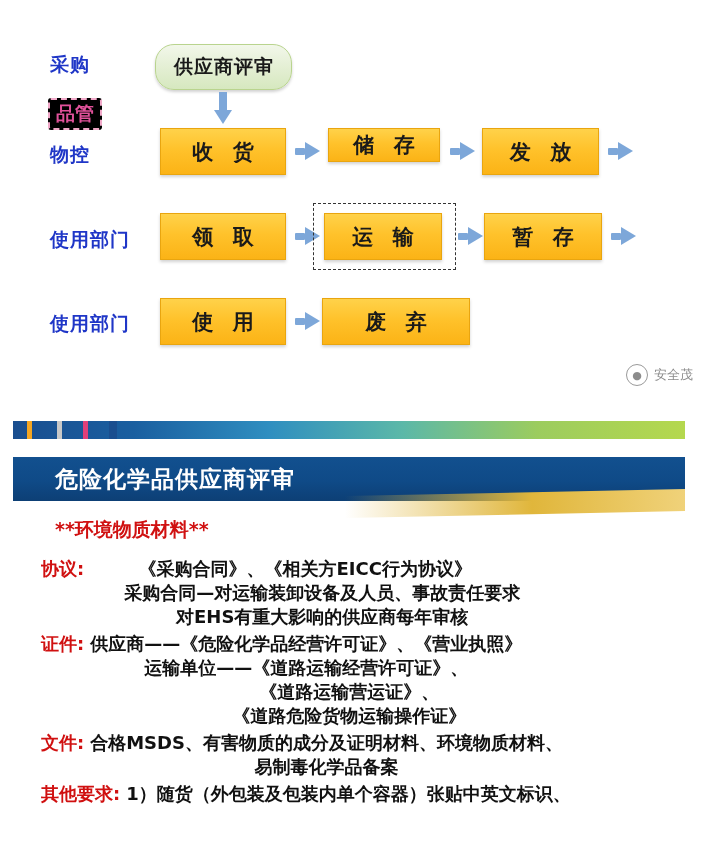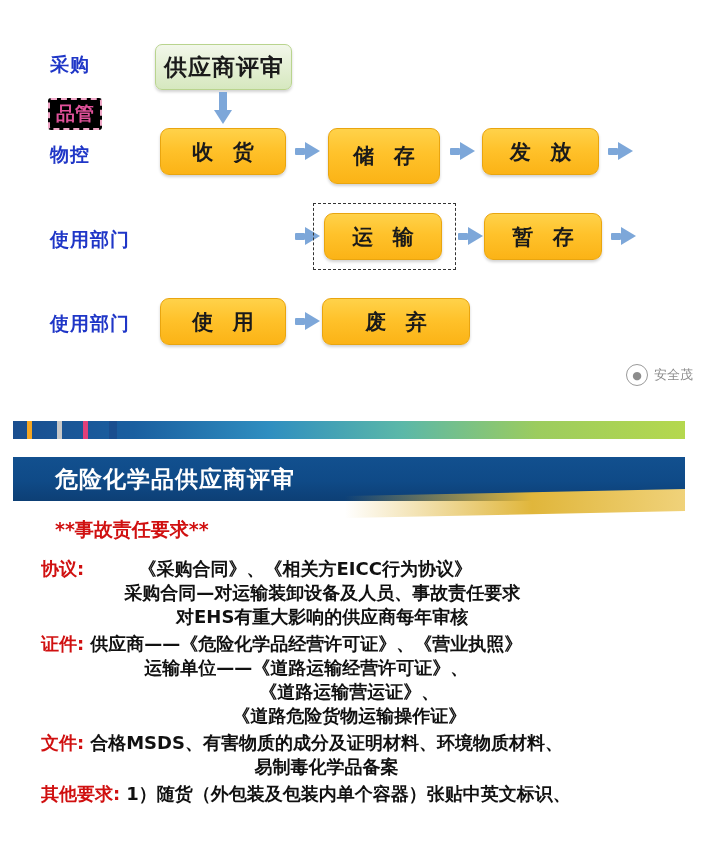--- a/index.html
+++ b/index.html
@@ -38,32 +38,32 @@
   .node {
     position: absolute;
     display: flex;
     align-items: center;
     justify-content: center;
     color: #1a1a1a;
     font-size: 21px;
     font-weight: bold;
     letter-spacing: 6px;
     text-indent: 6px;
-    border-radius: 9px;
+    border-radius: 0;
     background: linear-gradient(180deg, #ffd24a 0%, #ffc22b 45%, #fbb316 100%);
     border: 1px solid #e9a50f;
     box-shadow: 0 2px 3px rgba(0,0,0,0.18);
   }
   .node.green {
     background: linear-gradient(180deg, #f2f7ea 0%, #e4efd4 50%, #d6e8bf 100%);
     border: 1px solid #b9d48e;
-    font-size: 23px;
+    font-size: 19px;
     letter-spacing: 1px;
     text-indent: 1px;
-    border-radius: 7px;
+    border-radius: 19px;
   }
 
   .arrow-r {
     position: absolute;
     width: 0; height: 0;
     border-top: 9px solid transparent;
     border-bottom: 9px solid transparent;
     border-left: 15px solid #7da7d9;
   }
   .arrow-r.stem {
@@ -171,28 +171,29 @@
 
     <div class="node green" style="left:155px; top:44px; width:137px; height:46px;">供应商评审</div>
 
     <div class="arrow-d-stem" style="left:219px; top:92px; height:20px;"></div>
     <div class="arrow-d" style="left:214px; top:110px;"></div>
 
     <div class="node" style="left:160px; top:128px; width:126px; height:47px;">收 货</div>
     <div class="arrow-r stem" style="left:295px; top:148px;"></div>
     <div class="arrow-r" style="left:305px; top:142px;"></div>
 
-    <div class="node" style="left:328px; top:128px; width:112px; height:56px;">储 存</div>
+    <div class="node" style="left:328px; top:128px; width:112px; height:34px;">储 存</div>
     <div class="arrow-r stem" style="left:450px; top:148px;"></div>
     <div class="arrow-r" style="left:460px; top:142px;"></div>
 
     <div class="node" style="left:482px; top:128px; width:117px; height:47px;">发 放</div>
     <div class="arrow-r stem" style="left:608px; top:148px;"></div>
     <div class="arrow-r" style="left:618px; top:142px;"></div>
 
+    <div class="node" style="left:160px; top:213px; width:126px; height:47px;">领 取</div>
     <div class="arrow-r stem" style="left:295px; top:233px;"></div>
     <div class="arrow-r" style="left:305px; top:227px;"></div>
 
     <div class="dashbox" style="left:313px; top:203px; width:143px; height:67px;"></div>
     <div class="node" style="left:324px; top:213px; width:118px; height:47px;">运 输</div>
     <div class="arrow-r stem" style="left:458px; top:233px;"></div>
     <div class="arrow-r" style="left:468px; top:227px;"></div>
 
     <div class="node" style="left:484px; top:213px; width:118px; height:47px;">暂 存</div>
     <div class="arrow-r stem" style="left:611px; top:233px;"></div>
@@ -217,21 +218,21 @@
       <div class="tick" style="left:44px; background:#c8c8c8;"></div>
       <div class="tick" style="left:70px; background:#e0407a;"></div>
       <div class="tick" style="left:96px; background:#1a4e8f; width:8px;"></div>
     </div>
 
     <div id="slide-title-bar">
       <div id="slide-title">危险化学品供应商评审</div>
     </div>
 
     <div id="slide-body">
-      <div id="sample-line">**事故责任要求**</div>
+      <div id="sample-line">**环境物质材料**</div>
 
       <div class="row">
         <div class="key">协议:</div>
         <div class="val">
           <div class="line">《采购合同》、《相关方EICC行为协议》</div>
           <div class="line indent1">采购合同—对运输装卸设备及人员、事故责任要求</div>
           <div class="line indent1">对EHS有重大影响的供应商每年审核</div>
         </div>
       </div>
 

